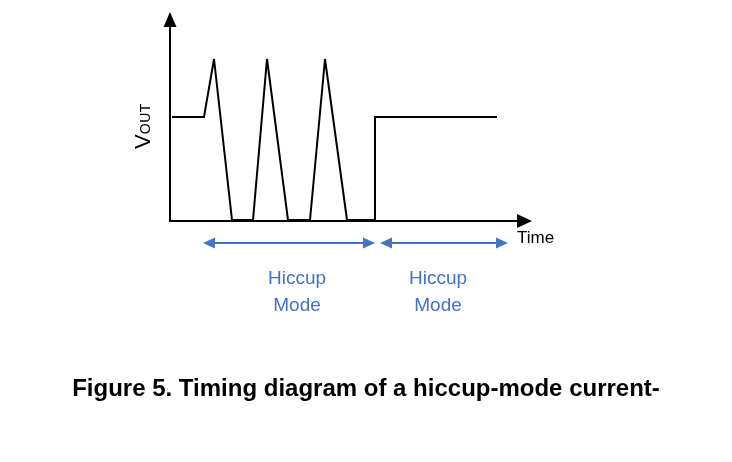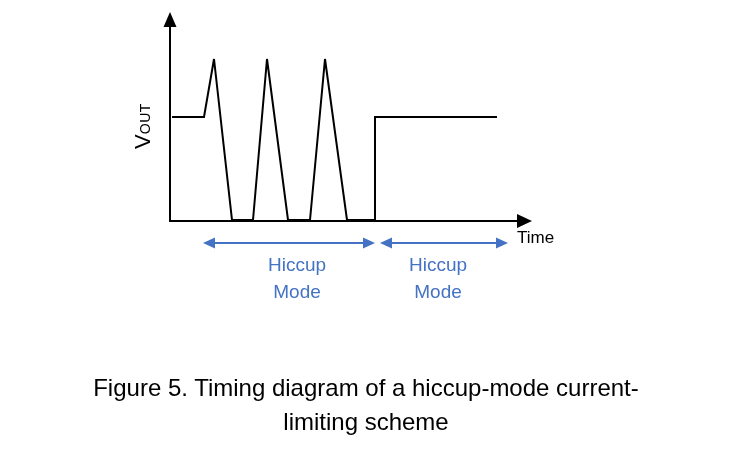--- a/index.html
+++ b/index.html
@@ -26,31 +26,32 @@
     font-size: 22px; color: var(--ink, #000); white-space: nowrap;
   }
   .vout-label sub { font-size: 14px; position: relative; top: 2px; letter-spacing: 0.5px; }
 
   .time-label {
     position: absolute; left: 517px; top: 228px;
     font-size: 17px; color: var(--ink, #000);
   }
 
   .region-label {
-    position: absolute; top: 251px; width: 96px;
+    position: absolute; top: 264px; width: 96px;
     text-align: center; font-size: 19px; line-height: 27px;
     color: var(--accent-blue, #4472C4);
   }
   .region-label.hiccup { left: 249px; }
   .region-label.normal { left: 390px; }
 
   .caption {
     position: absolute; left: 0; top: 371px; width: 732px;
     text-align: center; font-size: 24px; line-height: 34px;
     color: var(--ink, #000);
+    font-weight: bold;
   }
   .caption-line { display: block; }
 </style>
 </head>
 <body>
 
 <div class="figure">
 
   <svg width="732" height="462" viewBox="0 0 732 462">
 
@@ -84,16 +85,15 @@
       <sub>OUT</sub>
   </div>
 
   <div class="time-label">Time</div>
 
   <div class="region-label hiccup">Hiccup Mode</div>
   <div class="region-label normal">Hiccup Mode</div>
 
   <div class="caption">
     <span class="caption-line">Figure 5. Timing diagram of a hiccup-mode current-</span>
-    <span class="caption-line">limiting scheme</span>
   </div>
 
 </div>
 
 </body></html>

